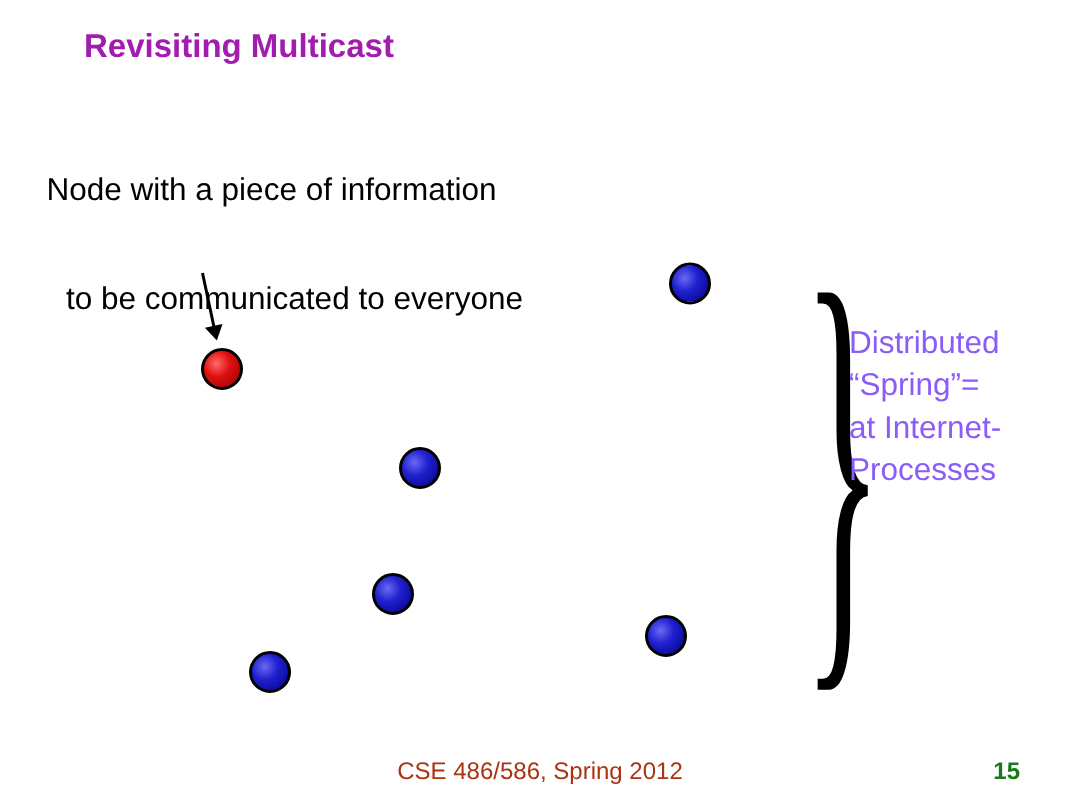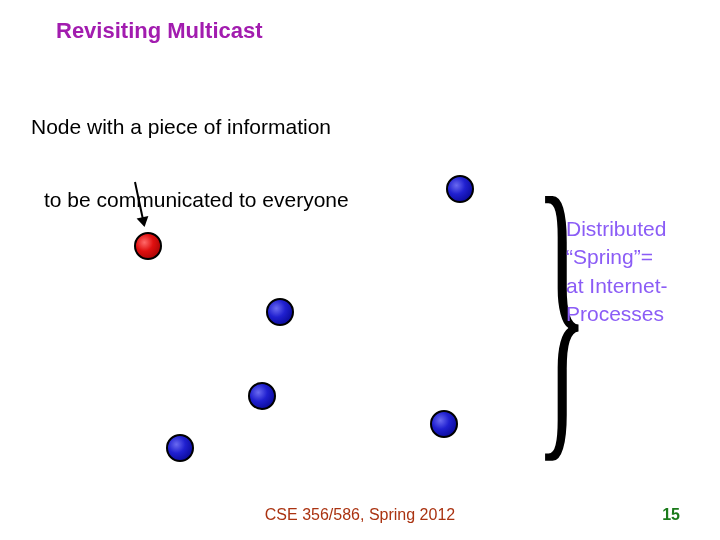--- a/index.html
+++ b/index.html
@@ -105,14 +105,14 @@
 
 <div class="brace" style="top:150px; left:485px;">}</div>
 
 <div class="brace-label" style="top:215px; left:566px;">
   <div>Distributed</div>
   <div> “Spring”=</div>
   <div>at Internet-</div>
   <div>Processes</div>
 </div>
 
-<div class="footer">CSE 356/586, Spring 2012</div>
+<div class="footer">CSE 486/586, Spring 2012</div>
 <div class="page-num">15</div>
 
 </body></html>

